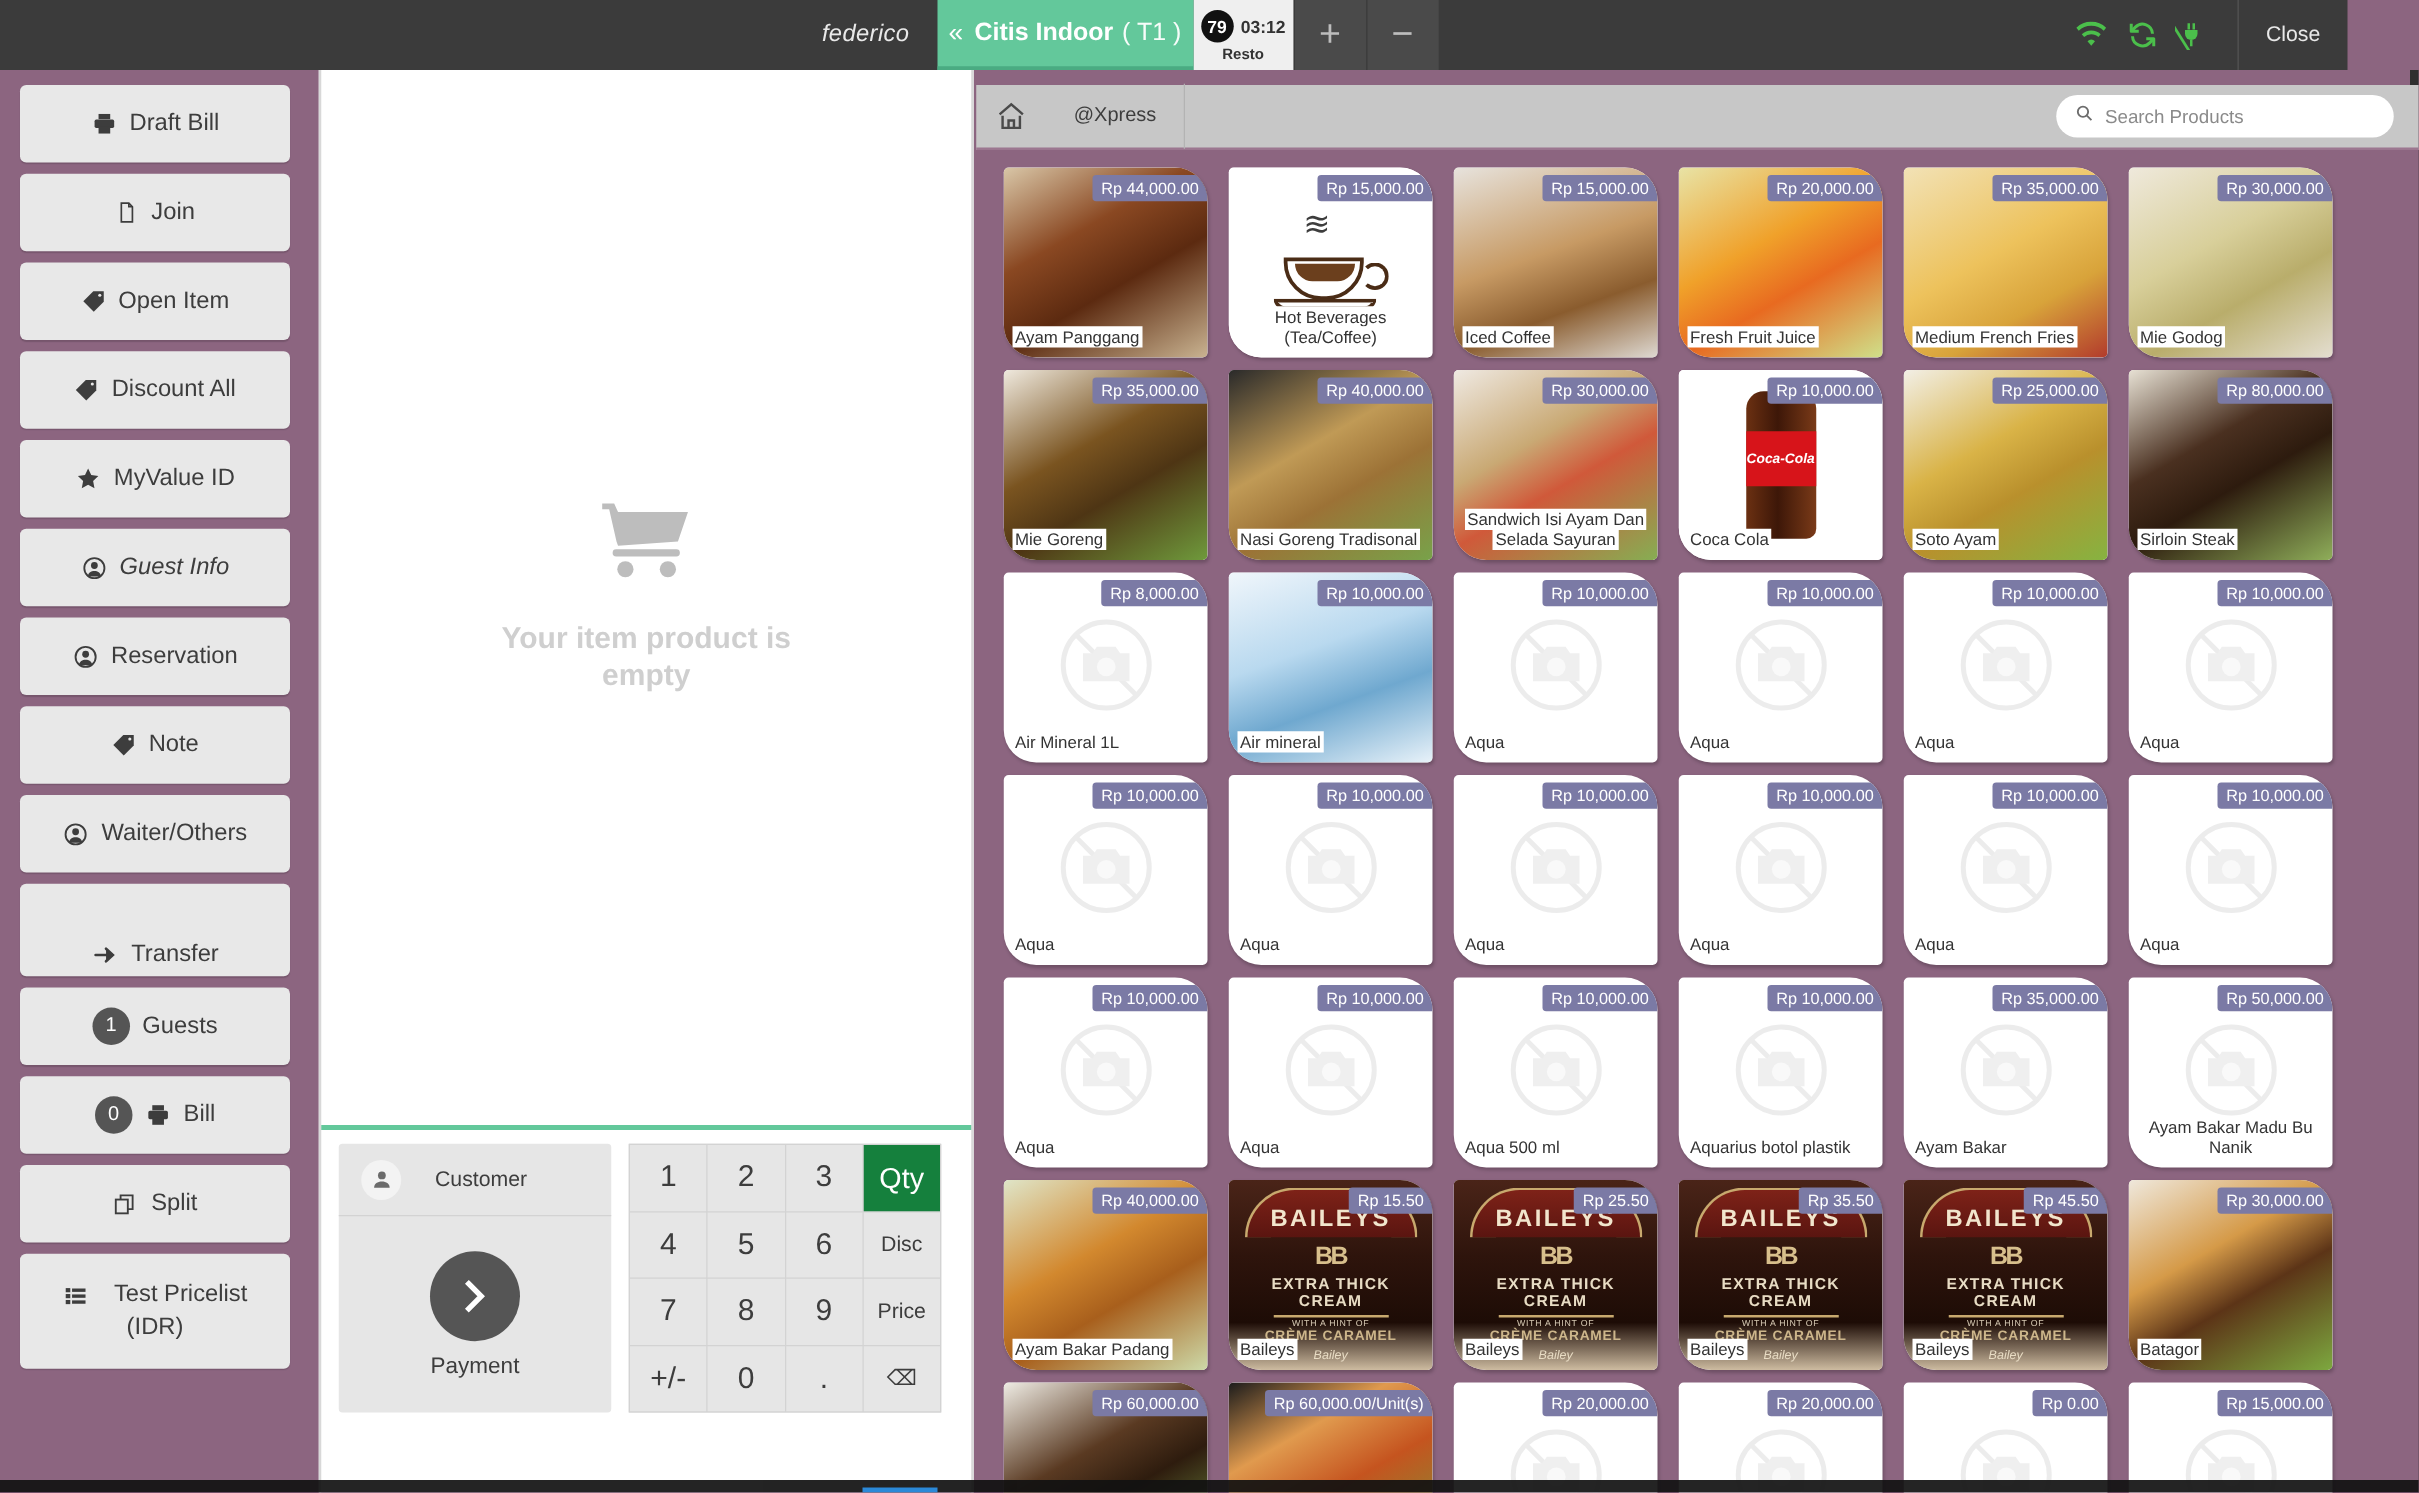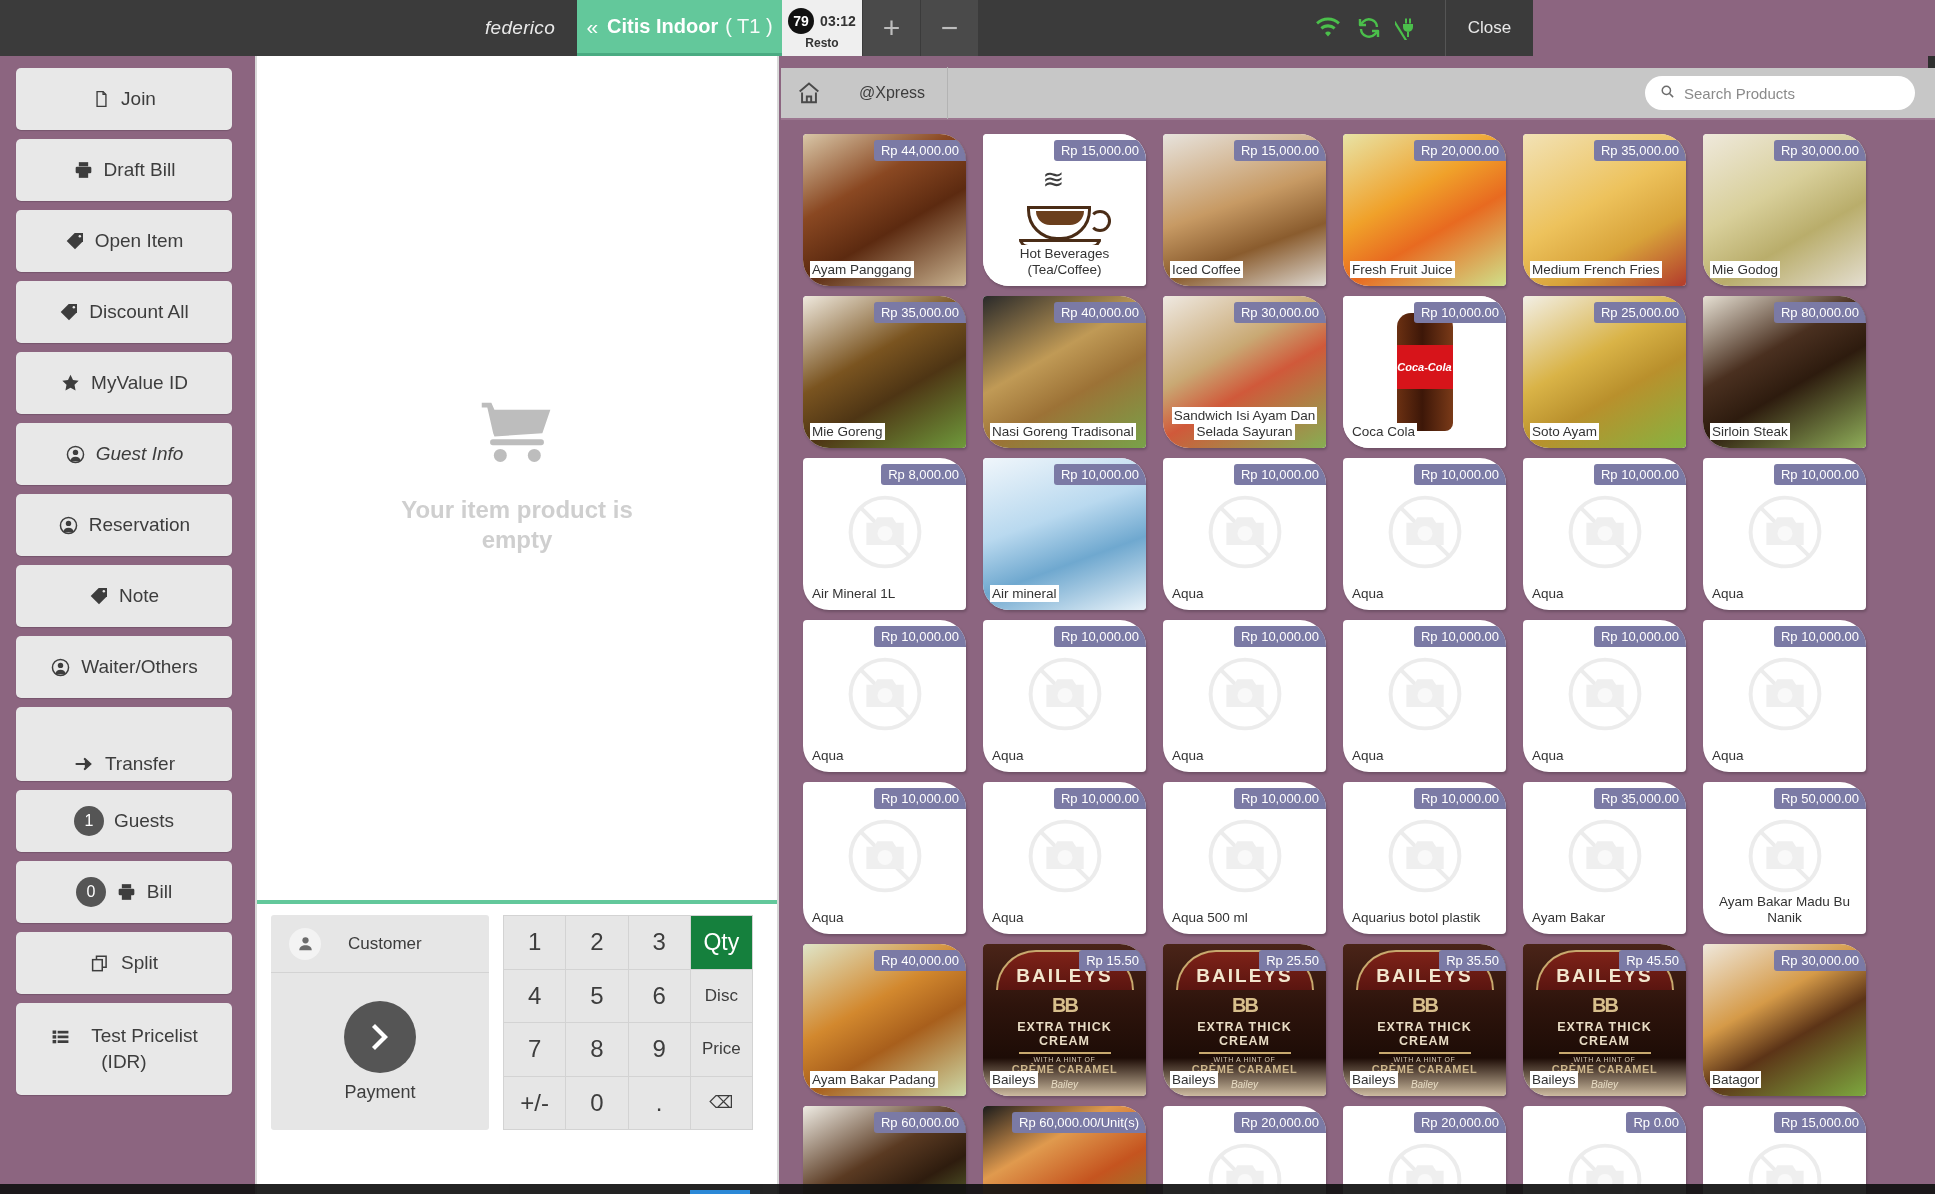--- a/index.html
+++ b/index.html
@@ -5,21 +5,21 @@
   * { box-sizing: border-box; margin:0; padding:0; }
   html,body{
     width:1935px; height:1194px; overflow:hidden;
     font-family:"Liberation Sans", sans-serif;
     background:#8c6580;
   }
   .app{ position:relative; width:1935px; height:1194px; background:#8c6580; }
 
   
   .topbar{
-    position:absolute; left:0; top:0; width:1533px; height:56px;
+    position:absolute; left:0; top:0; width:1878px; height:56px;
     background:#3b3b3b; display:flex; align-items:stretch;
   }
   .tb-left{ flex:1; display:flex; align-items:center; justify-content:flex-end; padding-right:22px;}
   .tb-user{ color:#e9e9e9; font-size:19px; font-style:italic; letter-spacing:.3px;}
   .tab-table{
     width:205px; background:#63c89b; color:#fff; display:flex; align-items:center;
     justify-content:center; gap:7px; font-size:20px; border-bottom:3px solid #4aab82;
   }
   .tab-table .chev{ font-size:21px; letter-spacing:-4px; padding-right:6px;}
   .tab-table b{ font-weight:bold; }
@@ -298,39 +298,39 @@
         </span>
       </div>
       <div class="tb-close">Close</div>
     </div>
   </div>
 
   <div class="sidebar" id="sidebar">
       <div class="side-btn">
         <div style="display: flex; align-items: center; justify-content: center; gap: 10px;">
           <span class="ic">
-            <svg width="19" height="20" viewBox="0 0 24 24" fill="none" stroke="#3d3d3d" stroke-width="1.7">
-              <path d="M14 2.6H6.4v18.8h11.2V6.2z"></path>
-              <path d="M14 2.6v3.6h3.6"></path>
-            </svg>
-          </span>
-          <span>Join</span>
-        </div>
-      </div>
-      <div class="side-btn">
-        <div style="display: flex; align-items: center; justify-content: center; gap: 10px;">
-          <span class="ic">
             <svg width="21" height="20" viewBox="0 0 24 24" fill="#3d3d3d">
               <rect x="6.4" y="2.6" width="11.2" height="5"></rect>
               <rect x="2.6" y="8" width="18.8" height="8" rx="1.6"></rect>
               <rect x="6.4" y="14.4" width="11.2" height="7"></rect>
               <circle cx="18.4" cy="10.4" r="1"></circle>
             </svg>
           </span>
           <span>Draft Bill</span>
+        </div>
+      </div>
+      <div class="side-btn">
+        <div style="display: flex; align-items: center; justify-content: center; gap: 10px;">
+          <span class="ic">
+            <svg width="19" height="20" viewBox="0 0 24 24" fill="none" stroke="#3d3d3d" stroke-width="1.7">
+              <path d="M14 2.6H6.4v18.8h11.2V6.2z"></path>
+              <path d="M14 2.6v3.6h3.6"></path>
+            </svg>
+          </span>
+          <span>Join</span>
         </div>
       </div>
       <div class="side-btn">
         <div style="display: flex; align-items: center; justify-content: center; gap: 10px;">
           <span class="ic">
             <svg width="20" height="20" viewBox="0 0 24 24" fill="#3d3d3d">
               <path d="M11.6 2.4H21.6v10L12 22 2 12z"></path>
               <circle cx="17.8" cy="6.2" r="1.5" fill="#e8e8e8"></circle>
             </svg>
           </span>

